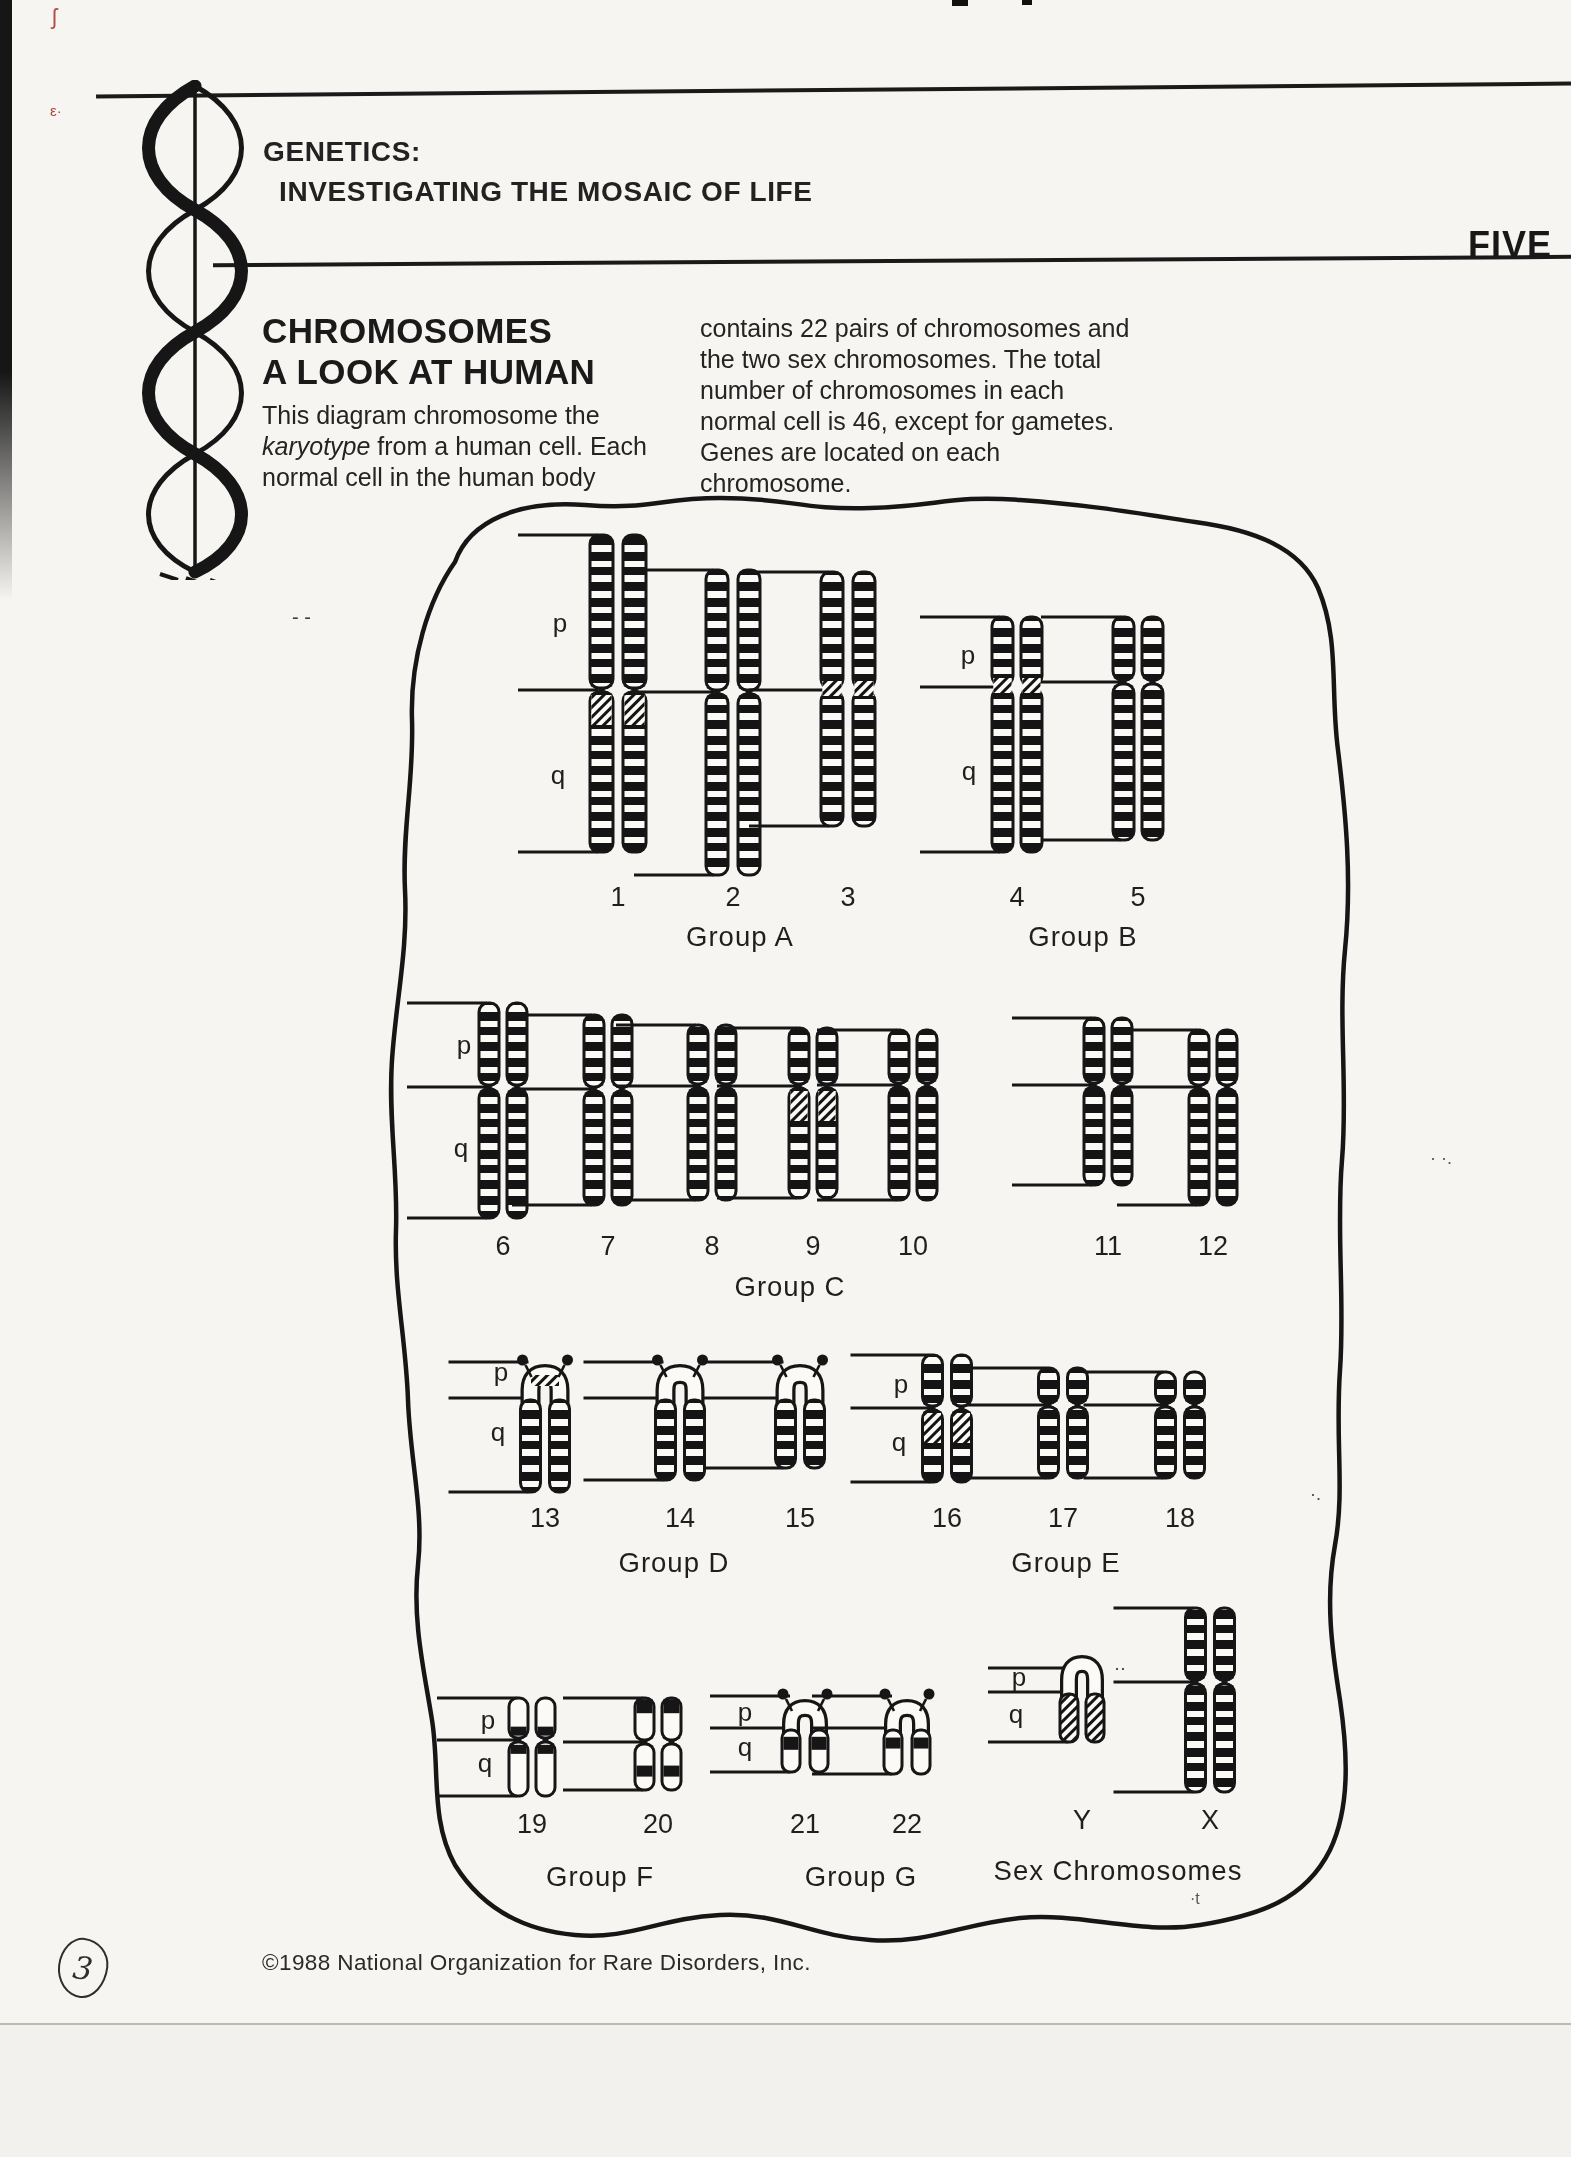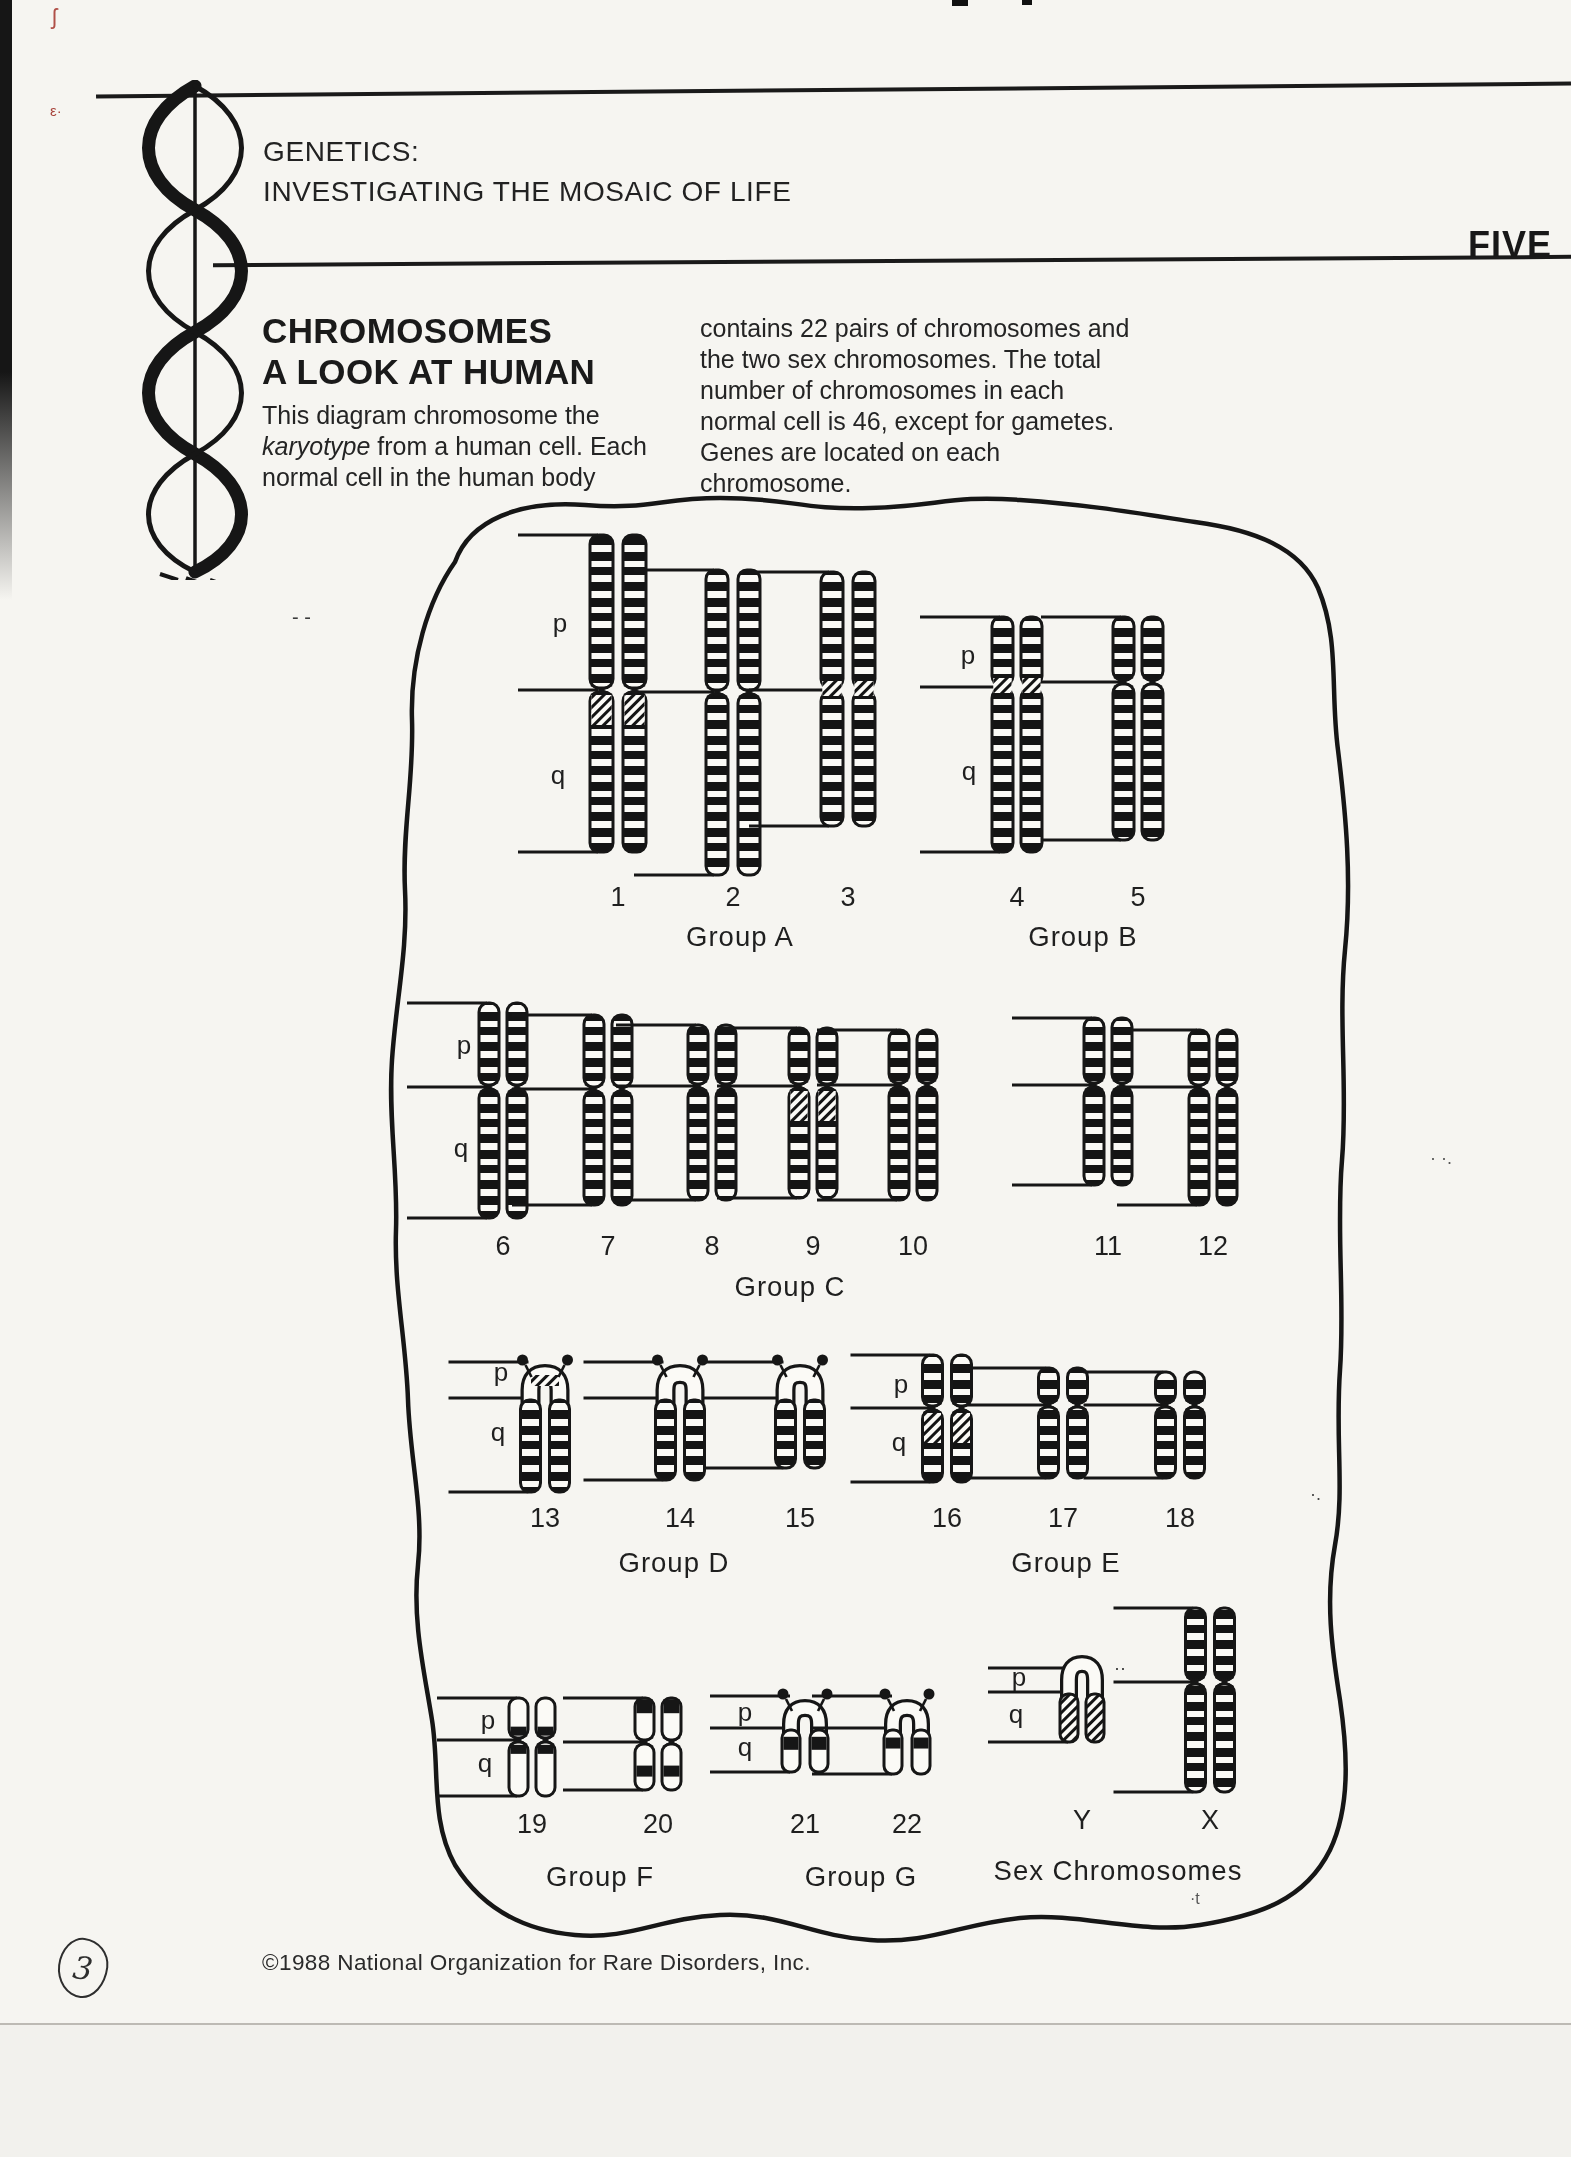--- a/index.html
+++ b/index.html
@@ -2,21 +2,21 @@
 <html><head>
 <meta charset="utf-8">
 <style>
   html,body{margin:0;padding:0;background:#d9d7d3;}
   .page{position:relative;width:1571px;height:2157px;background:#f6f5f1;overflow:hidden;
         font-family:"Liberation Sans","DejaVu Sans",sans-serif;color:#1d1d1d;}
   .rule{position:absolute;background:#1a1a1a;}
   .edge-strip{position:absolute;left:0;top:0;width:12px;height:600px;
      background:linear-gradient(#161616 0 62%, rgba(22,22,22,0) 100%);}
   .nub{position:absolute;background:#111;}
-  .kicker{position:absolute;left:263px;font-weight:normal;font-size:28px;letter-spacing:.6px;color:#222;}
+  .kicker{position:absolute;left:263px;font-weight:bold;font-size:28px;letter-spacing:.6px;color:#222;}
   .page-label{position:absolute;left:1468px;top:180px;font-weight:bold;font-size:36px;letter-spacing:1px;color:#181818;margin-top:44px;}
   .title{position:absolute;left:262px;top:310px;font-weight:bold;font-size:35px;line-height:41px;color:#1a1a1a;letter-spacing:.4px;}
   .intro{position:absolute;font-size:25px;line-height:31px;color:#242424;}
   .intro-left{left:262px;top:400px;width:400px;}
   .intro-right{left:700px;top:313px;width:432px;}
   .intro i{font-style:italic;}
   .footer-copy{position:absolute;left:262px;top:1950px;font-size:22.5px;color:#2a2a2a;letter-spacing:.4px;text-align:right;}
   .circled-num{position:absolute;left:58px;top:1938px;width:46px;height:56px;
      border:2.5px solid #2e2e2e;border-radius:46% 54% 48% 52%/50% 44% 56% 50%;
      transform:rotate(7deg);display:flex;align-items:center;justify-content:center;
@@ -49,21 +49,21 @@
   <div class="helix-wrap">
     <svg width="190" height="500" viewBox="0 0 190 500">
       <line x1="95" y1="0" x2="95" y2="492" stroke="#161616" stroke-width="3.5"></line>
       <path d="M95,6 C33,40 33,96 95,130 C157,164 157,218 95,252 C33,286 33,340 95,374 C157,408 157,462 95,492" fill="none" stroke="#161616" stroke-width="13" stroke-linecap="round"></path>
       <path d="M95,6 C157,40 157,96 95,130 C33,164 33,218 95,252 C157,286 157,340 95,374 C33,408 33,462 95,492" fill="none" stroke="#161616" stroke-width="5" stroke-linecap="round"></path>
       <path d="M60,494 l18,6 m8,-2 l16,6 m8,-4 l12,4" stroke="#161616" stroke-width="4" fill="none"></path>
     </svg>
   </div>
 
   <div class="kicker" style="top:136px;">GENETICS:</div>
-  <div class="kicker" style="top:176px;">INVESTIGATING THE MOSAIC OF LIFE</div>
+  <div class="kicker" style="top:176px;margin-left:16px;">INVESTIGATING THE MOSAIC OF LIFE</div>
   <div class="page-label">FIVE</div>
 
   <div class="title">
     <div>CHROMOSOMES</div>
     <div>A LOOK AT HUMAN</div>
   </div>
   <div class="intro intro-left"><span>This diagram chromosome the </span><i>karyotype</i><span> from a human cell. Each normal cell in the human body</span></div>
   <div class="intro intro-right">contains 22 pairs of chromosomes and the two sex chromosomes. The total number of chromosomes in each normal cell is 46, except for gametes. Genes are located on each chromosome.</div>
 
   <svg id="kary-svg" width="1571" height="2157" viewBox="0 0 1571 2157">

